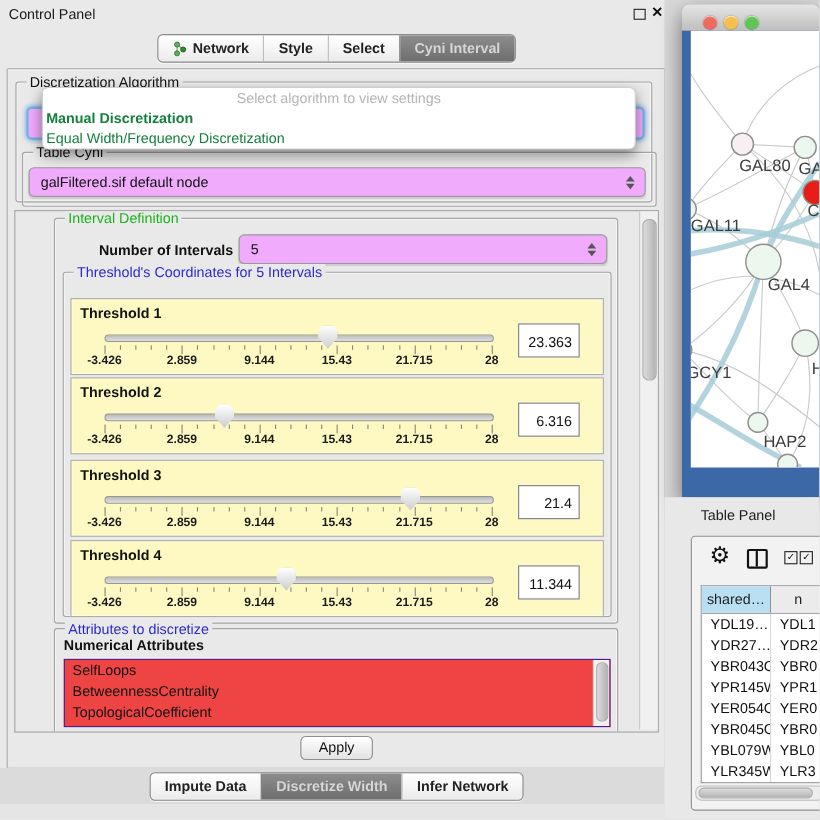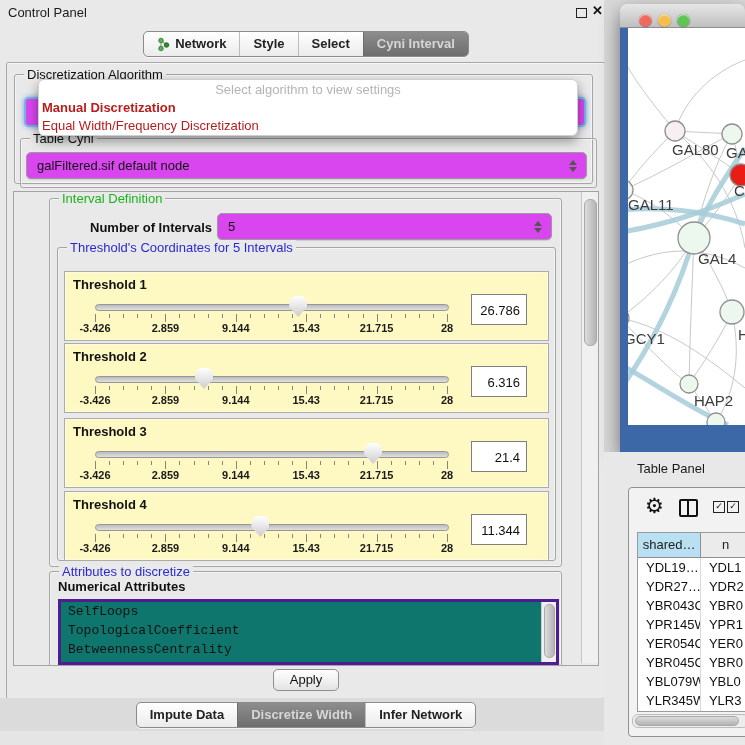--- a/index.html
+++ b/index.html
@@ -22,32 +22,32 @@
   .seg-item:first-child{border-left:none;}
   .seg-item.active{background:linear-gradient(#8d8d8d,#6e6e6e);color:#d6d6d6;border-left-color:#6e6e6e;}
 
   .content-box{left:6px;top:62px;width:597px;height:635px;border:1px solid #a8a8a8;border-radius:2px;
                box-shadow:inset 0 1px 0 #f6f6f6;}
 
   .group{border:1px solid #a5a5a5;border-radius:3px;box-shadow:inset 0 0 0 1px rgba(255,255,255,.5);}
   .group-label{position:absolute;top:-8px;left:9px;background:#e9e9e9;padding:0 3px;font-size:13px;color:#111;line-height:15px;white-space:nowrap;}
 
   .disc-group{left:14px;top:74px;width:577px;height:108px;}
-  .combo{background:#d946ef;border:1px solid #9b9b9b;border-radius:5px;box-shadow:0 1px 1px rgba(0,0,0,.12);}
+  .combo{background:#f0abfc;border:1px solid #9b9b9b;border-radius:5px;box-shadow:0 1px 1px rgba(0,0,0,.12);}
   .combo .cval{position:absolute;left:10px;top:0;font-size:13px;color:#111;line-height:25px;}
   .spin{position:absolute;right:9px;top:50%;transform:translateY(-50%);width:9px;height:14px;}
   .spin:before,.spin:after{content:"";position:absolute;left:1px;border-left:4px solid transparent;border-right:4px solid transparent;}
   .spin:before{top:1px;border-bottom:5px solid #555;}
   .spin:after{bottom:1px;border-top:5px solid #555;}
   .algo-combo{left:24px;top:97px;width:558px;height:26px;border:2px solid #74b3e4;box-shadow:0 0 5px rgba(90,160,225,.95);}
 
   .popup{left:38px;top:79px;width:538px;height:55px;background:#ffffff;border:1px solid #cfcfcf;border-radius:6px;
          box-shadow:0 5px 12px rgba(0,0,0,.4);z-index:40;}
   .popup-ph{height:19px;line-height:19px;text-align:center;font-size:13px;color:#b4b4b4;}
-  .popup-item{height:18px;line-height:18px;font-size:13px;color:#b91c1c;padding-left:3px;white-space:nowrap;}
+  .popup-item{height:18px;line-height:18px;font-size:13px;color:#15803d;padding-left:3px;white-space:nowrap;}
   .popup-item.bold{font-weight:bold;}
 
   .td-group{left:20px;top:138px;width:575px;height:48px;}
   .td-combo{left:26px;top:152px;width:559px;height:25px;}
 
   .big-panel{left:13px;top:191px;width:584px;height:473px;border:1px solid #a3a3a3;background:#e9e9e9;overflow:hidden;}
   .vscroll{left:567px;top:0;width:16px;height:471px;background:#f0f0f0;border-left:1px solid #c6c6c6;}
   .vthumb{left:2px;top:7px;width:11px;height:145px;border-radius:6px;border:1px solid #a9a9a9;
           background:linear-gradient(90deg,#dcdcdc,#b3b3b3);}
   .hthumb{border-radius:5px;border:1px solid #a9a9a9;background:linear-gradient(#dcdcdc,#b3b3b3);}
@@ -68,21 +68,21 @@
   .tick{position:absolute;top:0;width:1px;background:#5d5d5d;opacity:.75;}
   .tick.minor{height:4px;}
   .tick.major{height:8px;}
   .tlabels{left:30px;top:50px;width:352px;height:12px;}
   .tlabel{position:absolute;transform:translateX(-50%);font-size:11px;font-weight:bold;color:#1a1a1a;white-space:nowrap;}
   .vbox{left:406px;top:22px;width:56px;height:31px;background:#fff;border:1px solid #7e7e7e;
         font-size:13px;color:#111;text-align:right;line-height:31px;padding-right:6px;box-sizing:border-box;}
 
   .attr-group{left:35px;top:379px;width:511px;height:105px;}
   .attr-heading{left:8px;top:7px;font-size:13px;font-weight:bold;color:#111;}
-  .attr-list{left:8px;top:27px;width:495px;height:60px;background:#0f766e;border:3px solid #4c1d95;overflow:hidden;font-family:Liberation Mono, monospace;}
+  .attr-list{left:8px;top:27px;width:495px;height:60px;background:#ef4444;border:1px solid #4c1d95;overflow:hidden;}
   .attr-item{font-size:13px;color:#111;line-height:19px;padding-left:7px;white-space:nowrap;}
   .attr-scroll{position:absolute;right:0;top:0;width:14px;height:100%;background:#f0f0f0;border-left:1px solid #ccc;}
   .attr-thumb{position:absolute;left:2px;top:2px;width:9px;height:52px;border-radius:5px;border:1px solid #a9a9a9;
               background:linear-gradient(90deg,#dcdcdc,#b3b3b3);}
 
   .apply-row{left:0;top:669px;width:612px;display:flex;justify-content:center;}
   .btn{padding:2px 16px;font-size:13px;color:#111;background:linear-gradient(#ffffff,#e3e3e3);
        border:1px solid #8f8f8f;border-radius:5px;line-height:16px;}
   .strip1{left:0;top:698px;width:612px;height:33px;background:#dbdbdb;}
   .strip2{left:0;top:731px;width:612px;height:14px;background:#e5e5e5;}
@@ -217,21 +217,21 @@
                   <span class="tick major" style="left:100.0%"></span>
                 </div>
                 <div class="abs tlabels">
                   <span class="tlabel" style="left:0%">-3.426</span>
                   <span class="tlabel" style="left:20%">2.859</span>
                   <span class="tlabel" style="left:40%">9.144</span>
                   <span class="tlabel" style="left:60%">15.43</span>
                   <span class="tlabel" style="left:80%">21.715</span>
                   <span class="tlabel" style="left:100%">28</span>
                 </div>
-                <div class="abs vbox">26.786</div>
+                <div class="abs vbox">23.363</div>
               </div>
               <div class="abs thr-panel" style="top:95px">
                 <span class="abs thr-label">Threshold 2</span>
                 <div class="abs track"></div>
                 <div class="abs thumb" style="left:130.1px"></div>
                 <div class="abs ticks">
                   <span class="tick major" style="left:0.0%"></span>
                   <span class="tick minor" style="left:4.0%"></span>
                   <span class="tick minor" style="left:8.0%"></span>
                   <span class="tick minor" style="left:12.0%"></span>
@@ -355,22 +355,22 @@
             </div>
         </div>
       </div>
 
       <div class="abs group attr-group">
         <span class="group-label" id="attrTitle" style="color: rgb(42, 42, 210);">Attributes to discretize</span>
         <span class="abs attr-heading">Numerical Attributes</span>
         <div class="abs attr-list">
           <div id="attrItems">
               <div class="attr-item">SelfLoops</div>
+              <div class="attr-item">BetweennessCentrality</div>
               <div class="attr-item">TopologicalCoefficient</div>
-              <div class="attr-item">BetweennessCentrality</div>
             </div>
           <div class="attr-scroll">
               <div class="attr-thumb"></div>
             </div>
         </div>
       </div>
 
       <div class="abs vscroll">
         <div class="abs vthumb"></div>
       </div>

